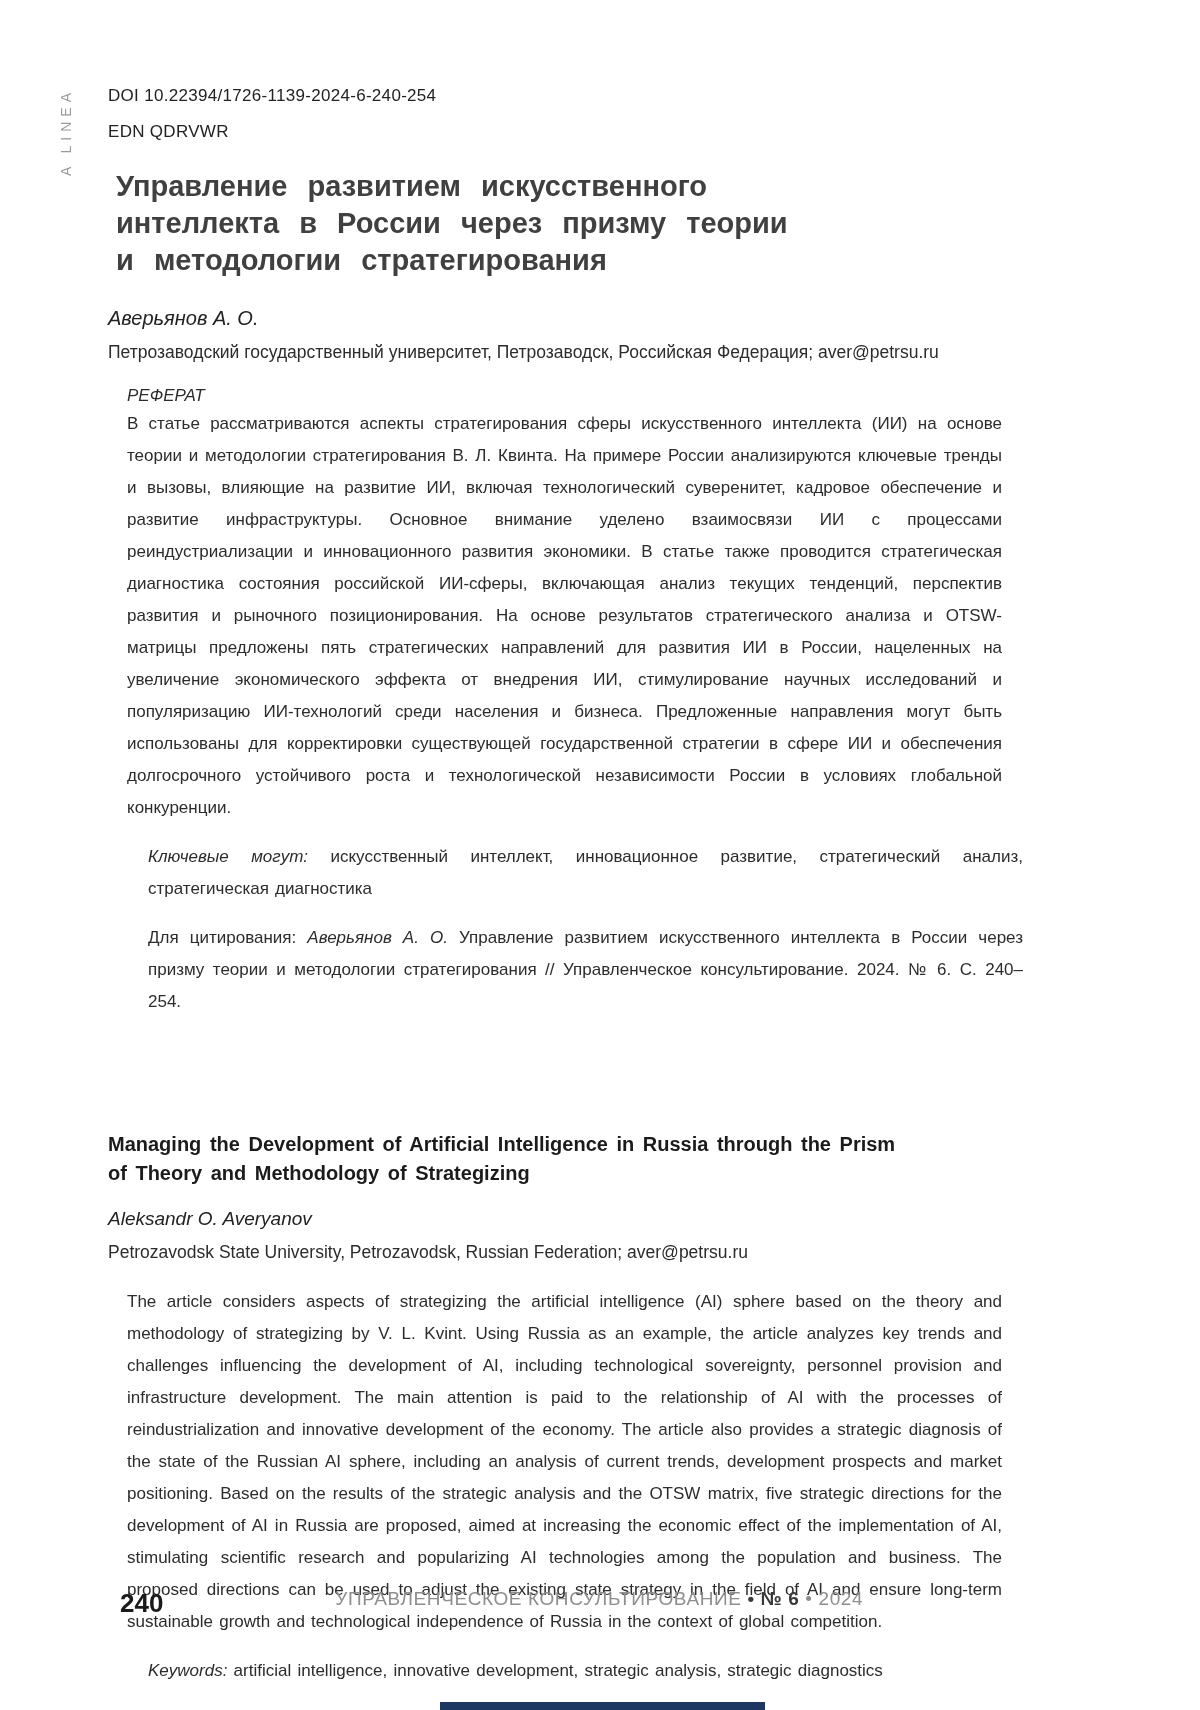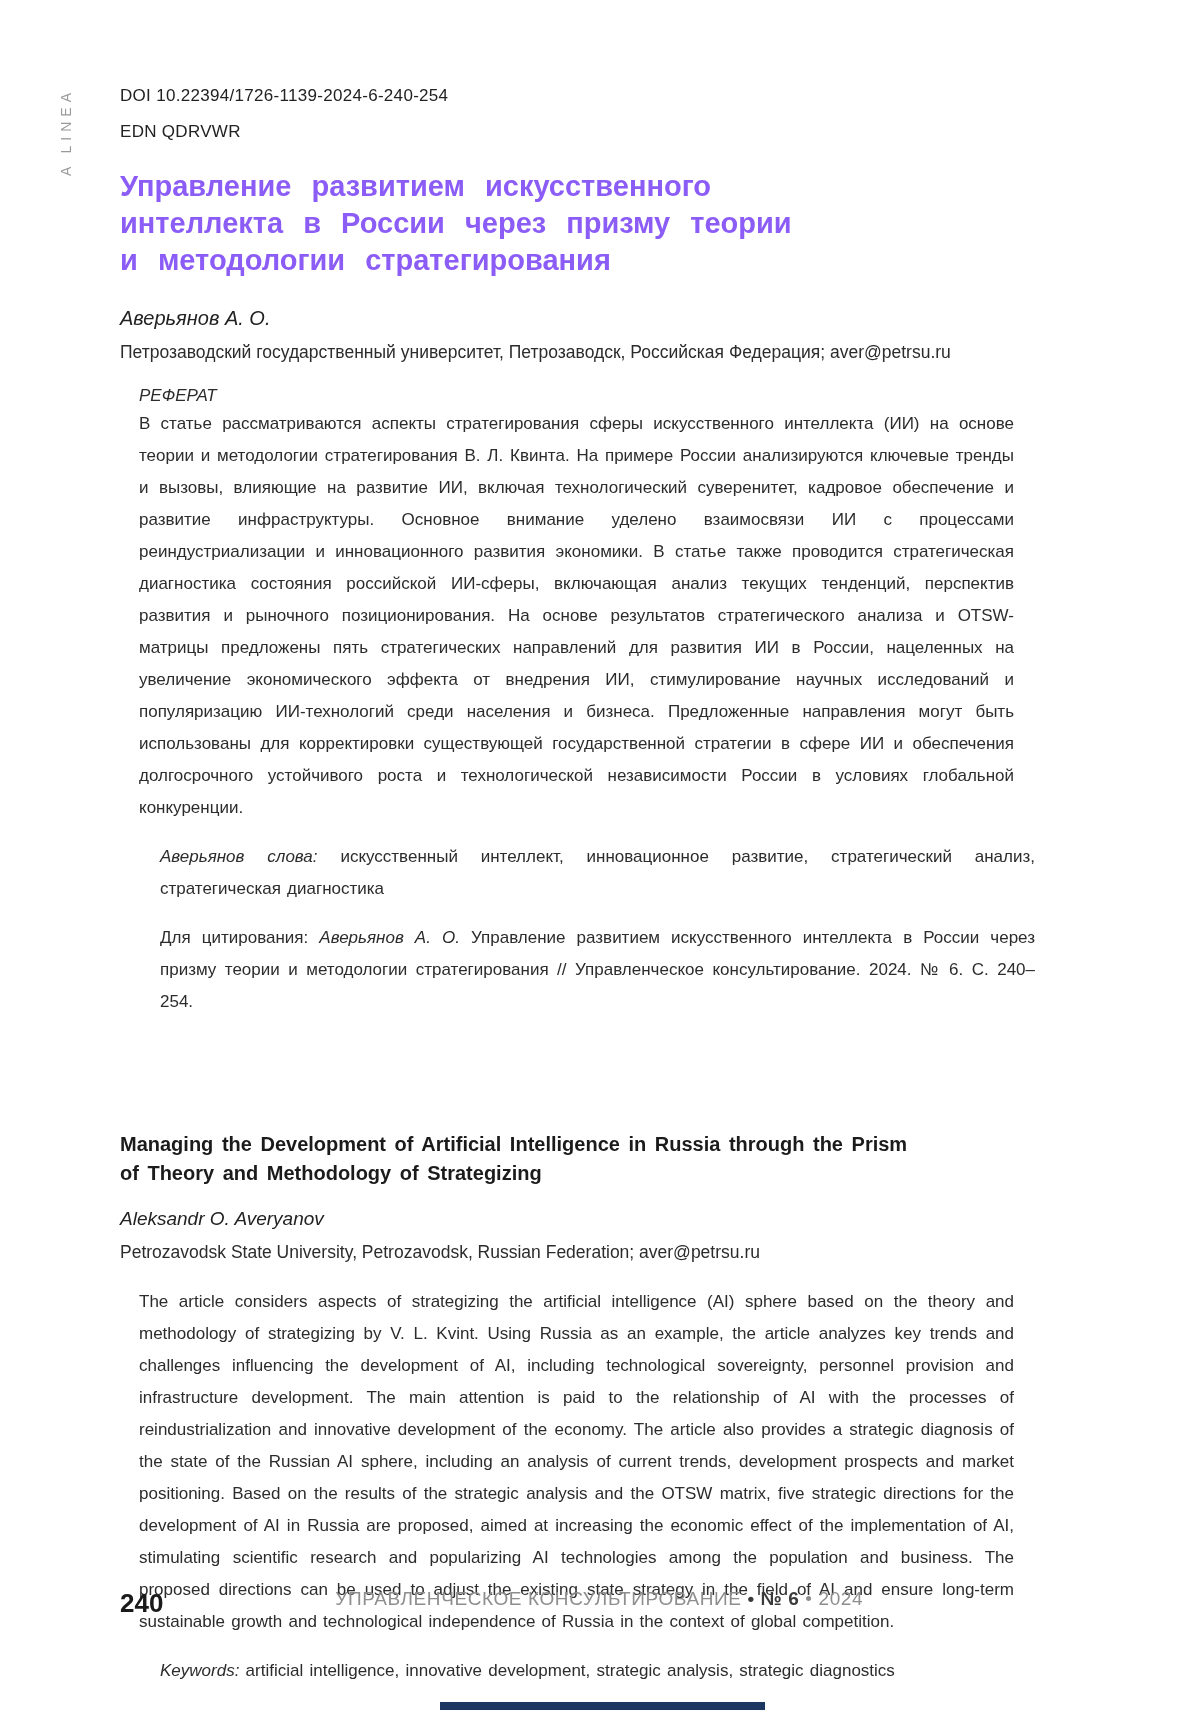--- a/index.html
+++ b/index.html
@@ -18,21 +18,21 @@
     top: 88px;
     writing-mode: vertical-rl;
     transform: rotate(180deg);
     font-size: 14px;
     letter-spacing: 5px;
     color: #9a9a9a;
     font-weight: 400;
   }
   .content {
     position: absolute;
-    left: 120px;
+    left: 108px;
     top: 0;
     width: 915px;
   }
   .doi-line {
     margin-top: 86px;
     font-size: 17px;
     letter-spacing: 0.3px;
     color: #222222;
   }
   .edn-line {
@@ -40,21 +40,22 @@
     font-size: 17px;
     letter-spacing: 0.3px;
     color: #222222;
   }
   .ru-title {
     margin-top: 26px;
     font-size: 29px;
     font-weight: 700;
     line-height: 37px;
     word-spacing: 12px;
-    color: #8b5cf6;
+    color: #404040;
+    margin-left: 8px;
   }
   .ru-author {
     margin-top: 28px;
     font-size: 20px;
     font-style: italic;
     color: #222222;
   }
   .affiliation {
     margin-top: 10px;
     font-size: 17.5px;
@@ -149,21 +150,21 @@
 
     <div class="ru-author">Аверьянов А. О.</div>
     <div class="affiliation">Петрозаводский государственный университет, Петрозаводск, Российская Федерация; aver@petrsu.ru</div>
 
     <div class="indent-block abstract-block">
       <div class="block-heading">РЕФЕРАТ</div>
       <div class="body-text">В статье рассматриваются аспекты стратегирования сферы искусственного интеллекта (ИИ) на основе теории и методологии стратегирования В. Л. Квинта. На примере России анализируются ключевые тренды и вызовы, влияющие на развитие ИИ, включая технологический суверенитет, кадровое обеспечение и развитие инфраструктуры. Основное внимание уделено взаимосвязи ИИ с процессами реиндустриализации и инновационного развития экономики. В статье также проводится стратегическая диагностика состояния российской ИИ-сферы, включающая анализ текущих тенденций, перспектив развития и рыночного позиционирования. На основе результатов стратегического анализа и OTSW-матрицы предложены пять стратегических направлений для развития ИИ в России, нацеленных на увеличение экономического эффекта от внедрения ИИ, стимулирование научных исследований и популяризацию ИИ-технологий среди населения и бизнеса. Предложенные направления могут быть использованы для корректировки существующей государственной стратегии в сфере ИИ и обеспечения долгосрочного устойчивого роста и технологической независимости России в условиях глобальной конкуренции.</div>
     </div>
 
     <div class="indent-block para-gap">
-      <p class="body-text" style="margin:0"><span class="label-italic">Аверьянов слова:</span><span> искусственный интеллект, инновационное развитие, стратегический анализ, стратегическая диагностика</span></p>
+      <p class="body-text" style="margin:0"><span class="label-italic">Ключевые могут:</span><span> искусственный интеллект, инновационное развитие, стратегический анализ, стратегическая диагностика</span></p>
     </div>
 
     <div class="indent-block para-gap">
       <p class="body-text" style="margin:0"><span class="label-bold">Для цитирования:</span><span class="label-italic"> Аверьянов А. О.</span><span> Управление развитием искусственного интеллекта в России через призму теории и методологии стратегирования // Управленческое консультирование. 2024. № 6. С. 240–254.</span></p>
     </div>
 
     <div class="en-title">
       <div>Managing the Development of Artificial Intelligence in Russia through the Prism</div>
       <div>of Theory and Methodology of Strategizing</div>
     </div>

